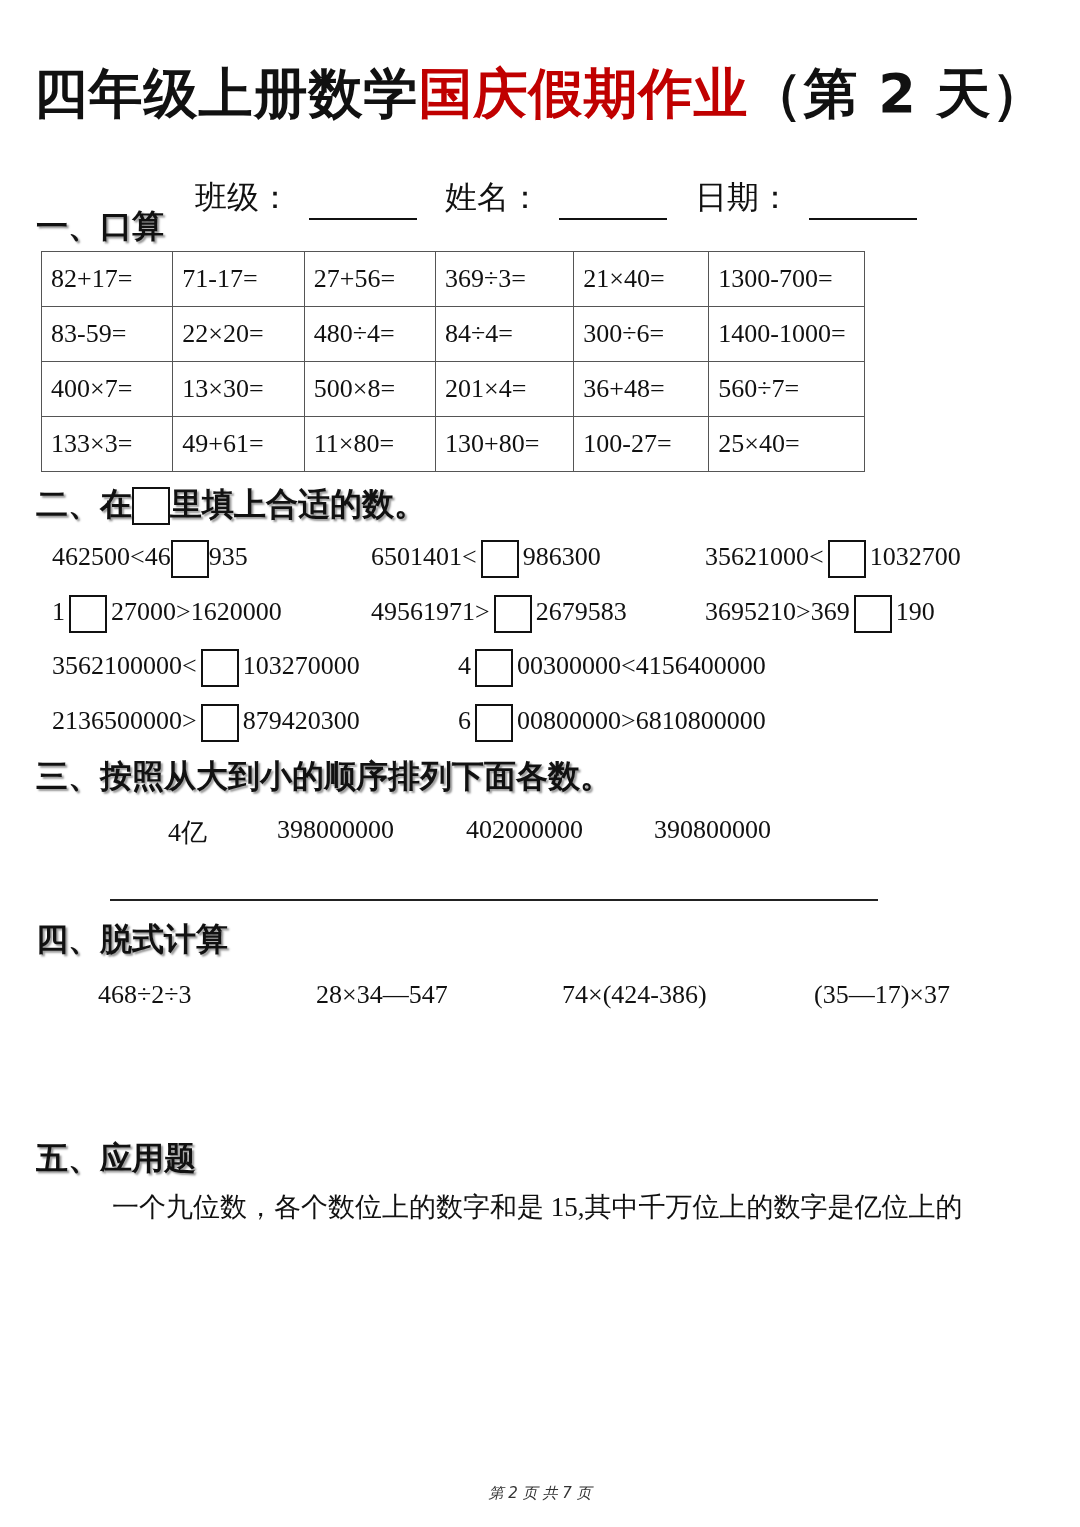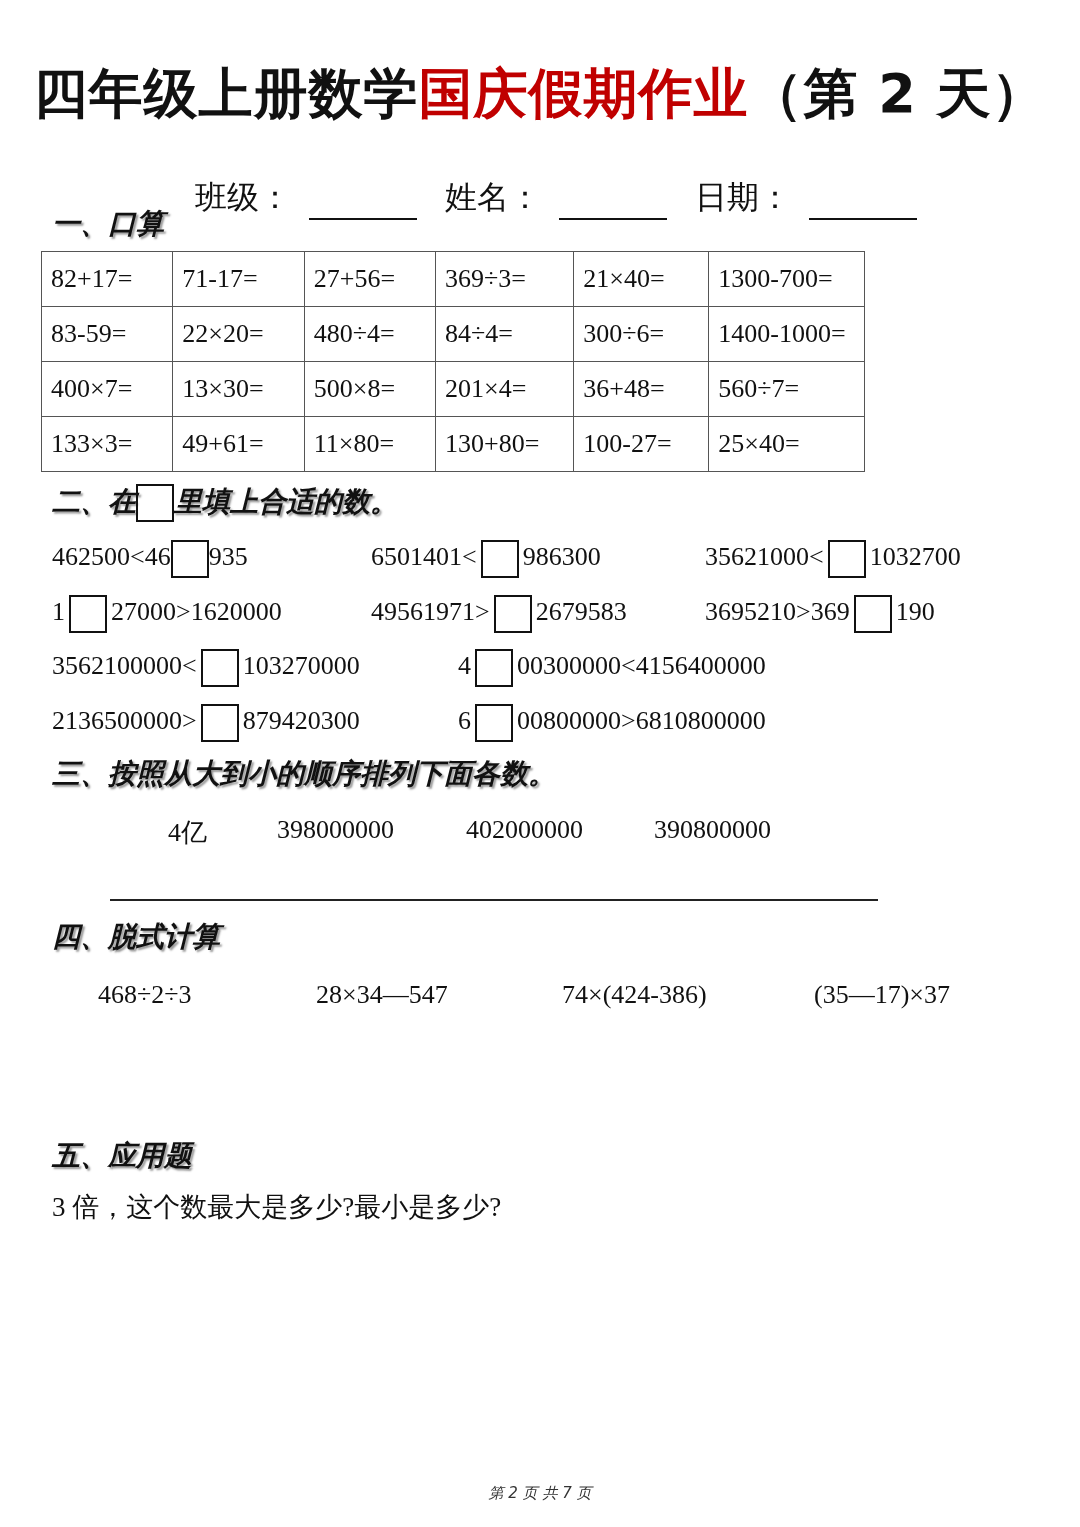--- a/index.html
+++ b/index.html
@@ -5,22 +5,22 @@
   html, body { margin:0; padding:0; background:#fff; }
   body { width:1080px; height:1527px; position:relative; overflow:hidden;
          font-family:"Liberation Serif","DejaVu Serif",serif; color:#111; }
   .title { position:absolute; top:58px; left:0; width:1080px; text-align:center;
            font-size:54px; font-weight:bold; letter-spacing:1px; white-space:nowrap;
            font-family:"DejaVu Sans",sans-serif; }
   .title .red { color:#c00000; }
   .infoline { position:absolute; top:148px; left:195px; font-size:32px; white-space:nowrap; }
   .infoline .lbl { display:inline-block;margin-top:28px; }
   .infoline .blank { display:inline-block; width:108px; border-bottom:2px solid #111; height:36px; vertical-align:bottom; margin:0 20px 0 18px; }
-  .sec { position:absolute; left:52px; font-size:28px; font-weight:bold; white-space:nowrap;
-         font-family:"DejaVu Sans",sans-serif; text-shadow:2px 2px 2px #999;font-style:italic; }
+  .sec { position:absolute; left:36px; font-size:32px; font-weight:bold; white-space:nowrap;
+         font-family:"DejaVu Sans",sans-serif; text-shadow:2px 2px 2px #999; }
   table.oral { position:absolute; top:251px; left:41px; width:824px; border-collapse:collapse; }
   table.oral td { border:1px solid #555; height:54px; font-size:26px; padding:0 0 0 9px; width:166px; white-space:nowrap; }
   .row { position:absolute; font-size:26px; white-space:nowrap; }
   .box { display:inline-block; width:38px; height:38px; border:2px solid #111; vertical-align:middle; margin:0 4px; box-sizing:border-box; }
   .hbox { display:inline-block; width:38px; height:38px; border:2px solid #111; vertical-align:middle; box-sizing:border-box; }
   .answer-line { position:absolute; top:899px; left:110px; width:768px; border-top:2px solid #222; }
   .pagefoot { position:absolute; top:1484px; left:0; width:1080px; text-align:center; font-size:15px; color:#333; font-family:"DejaVu Sans",sans-serif;font-style:italic; }
   .prob { position:absolute; left:52px; width:985px; font-size:27px; line-height:55px; }
 </style>
 </head>
@@ -101,16 +101,16 @@
 <div class="sec" style="top:918px">四、脱式计算</div>
 
 <div class="row" style="top:980px;left:98px">468÷2÷3</div>
 <div class="row" style="top:980px;left:316px">28×34—547</div>
 <div class="row" style="top:980px;left:562px">74×(424-386)</div>
 <div class="row" style="top:980px;left:814px">(35—17)×37</div>
 
 <div class="sec" style="top:1137px">五、应用题</div>
 
 <div class="prob" style="top:1180px">
-  <div>3 倍，这个数最大是多少?最小是多少?</div>
+  <div style="text-indent:60px">一个九位数，各个数位上的数字和是 15,其中千万位上的数字是亿位上的</div>
 </div>
 
 <div class="pagefoot">第 2 页 共 7 页</div>
 
 </body></html>

